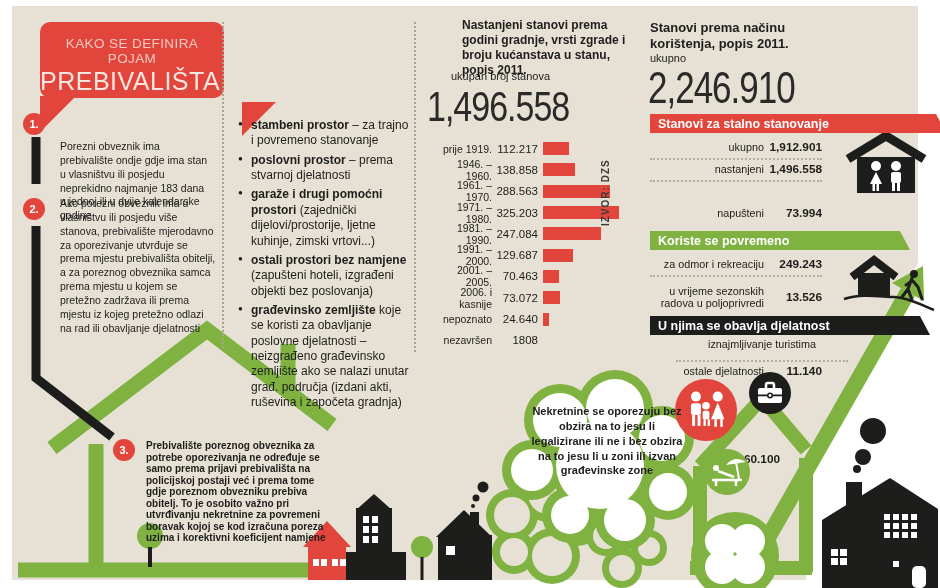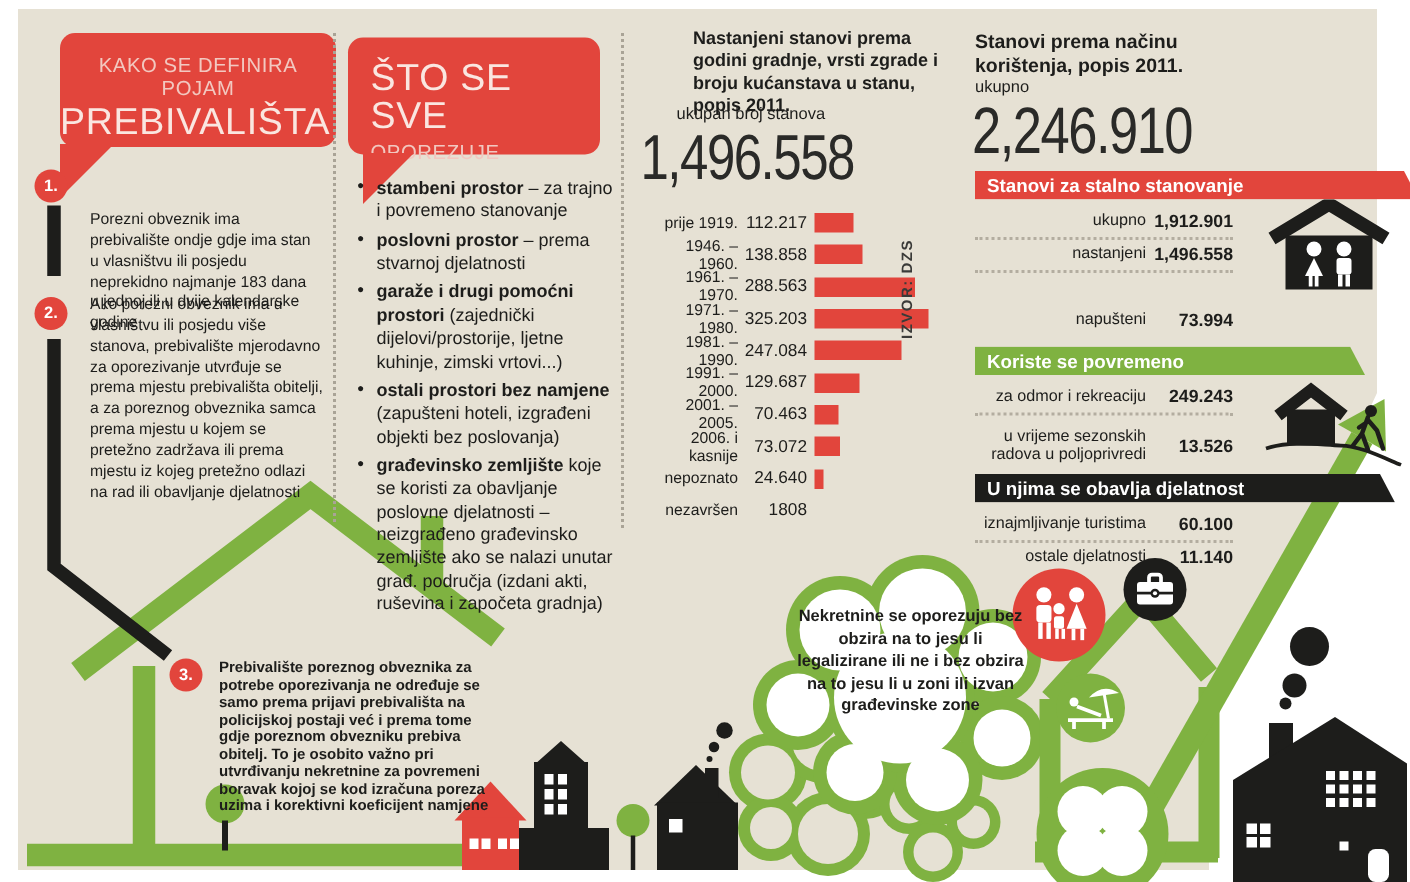--- a/index.html
+++ b/index.html
@@ -187,24 +187,20 @@
   <div class="itemtext" style="left:60px;top:140px;width:152px;">Porezni obveznik ima prebivalište ondje gdje ima stan u vlasništvu ili posjedu neprekidno najmanje 183 dana u jednoj ili u dvije kalendarske godine</div>
 
   <div class="numcircle" style="left:23px;top:198px;">2.</div>
   <div class="itemtext" style="left:60px;top:197px;width:158px;">Ako porezni obveznik ima u vlasništvu ili posjedu više stanova, prebivalište mjerodavno za oporezivanje utvrđuje se prema mjestu prebivališta obitelji, a za poreznog obveznika samca prema mjestu u kojem se pretežno zadržava ili prema mjestu iz kojeg pretežno odlazi na rad ili obavljanje djelatnosti</div>
 
   <div class="numcircle" style="left:113px;top:439px;">3.</div>
   <div class="item3text" style="left:146px;top:440px;width:190px;">Prebivalište poreznog obveznika za potrebe oporezivanja ne određuje se samo prema prijavi prebivališta na policijskoj postaji već i prema tome gdje poreznom obvezniku prebiva obitelj. To je osobito važno pri utvrđivanju nekretnine za povremeni boravak kojoj se kod izračuna poreza uzima i korektivni koeficijent namjene</div>
 
   <div class="dotsep" style="left:222px;top:22px;height:326px;"></div>
 
-  <div class="bubble" style="left:232px;top:25px;width:168px;height:78px;">
-    <div class="bub-big" style="padding:15px 0 0 15px;">ŠTO SE SVE</div>
-    <div class="bub-small" style="padding:4px 0 0 15px;">OPOREZUJE</div>
-  </div>
   <div class="bubble-tail" style="left:242px;top:102px;width:34px;height:34px;"></div>
 
   <ul class="bullets" style="left:238px;top:118px;width:176px;">
   <li class="bullet"><b>stambeni prostor</b><span> – za trajno i povremeno stanovanje</span></li>
 
   <li class="bullet"><b>poslovni prostor</b><span> – prema stvarnoj djelatnosti</span></li>
 
   <li class="bullet"><b>garaže i drugi pomoćni prostori</b><span> (zajednički dijelovi/prostorije, ljetne kuhinje, zimski vrtovi...)</span></li>
 
   <li class="bullet"><b>ostali prostori bez namjene</b><span> (zapušteni hoteli, izgrađeni objekti bez poslovanja)</span></li>
@@ -328,21 +324,21 @@
     <svg width="94" height="64" viewBox="0 0 94 64">
       <path d="M2 52 C 20 46, 40 50, 52 50 S 80 58, 92 63" stroke="#1d1d1b" stroke-width="2.5" fill="none"></path>
       <path d="M10 30 L32 13 L54 30" stroke="#1d1d1b" stroke-width="8" fill="none"></path>
       <rect x="16" y="26" width="32" height="24" fill="#1d1d1b"></rect>
       <circle cx="72" cy="27" r="4" fill="#1d1d1b"></circle>
       <path d="M70 31 L66 42 M66 42 L60 50 M66 42 L70 53 M70 33 L76 40 M76 40 L80 52 M70 34 L64 38" stroke="#1d1d1b" stroke-width="3" fill="none" stroke-linecap="round"></path>
     </svg>
   </div>
 
   <div class="banner" style="left:650px;top:316px;width:272px;background:#1d1d1b;">U njima se obavlja djelatnost</div>
-  <div class="rrow" style="left:650px;top:338px;">
+  <div class="rrow" style="left:676px;top:338px;flex-direction:column;">
     <span class="rlabel">iznajmljivanje turistima</span>
     <span class="rvalue">60.100</span>
   </div>
   <div class="rrow last" style="left:650px;top:360px;">
     <span class="rlabel">ostale djelatnosti</span>
     <span class="rvalue">11.140</span>
   </div>
 
   <div class="iconcircle" style="left:675px;top:379px;width:62px;height:62px;background:#e2453c;">
     <svg width="52" height="52" viewBox="0 0 62 62">

